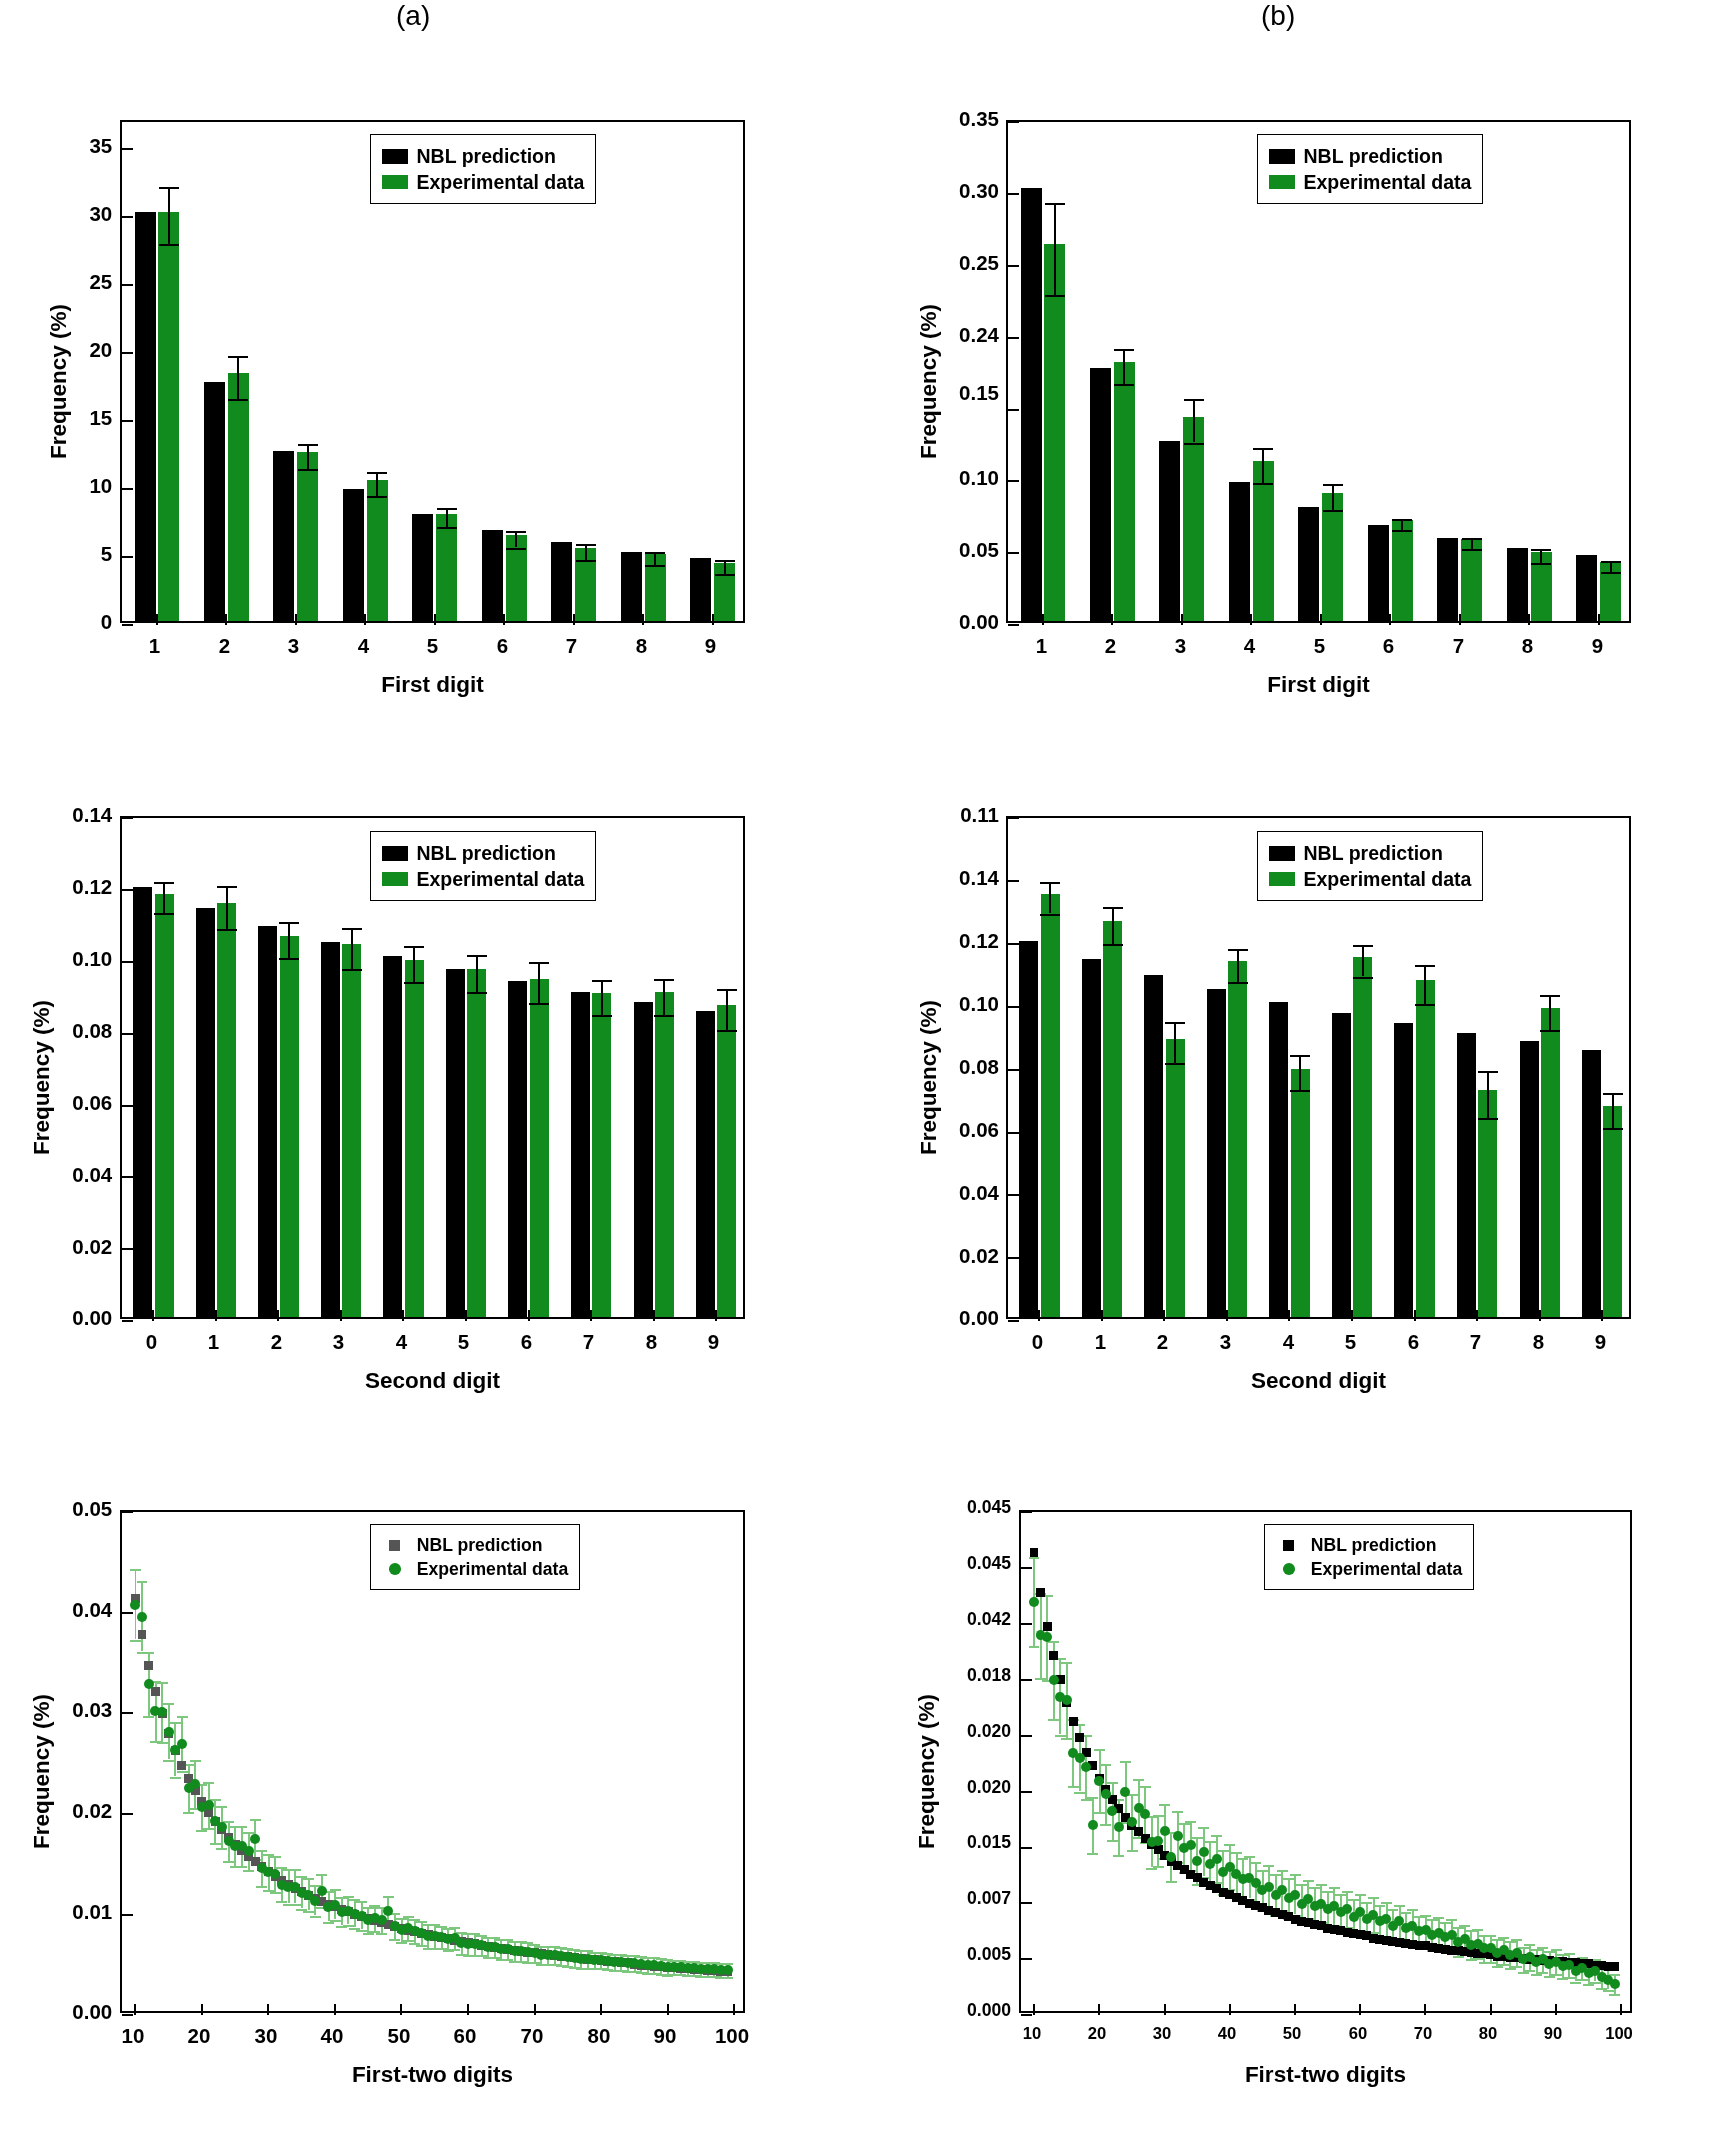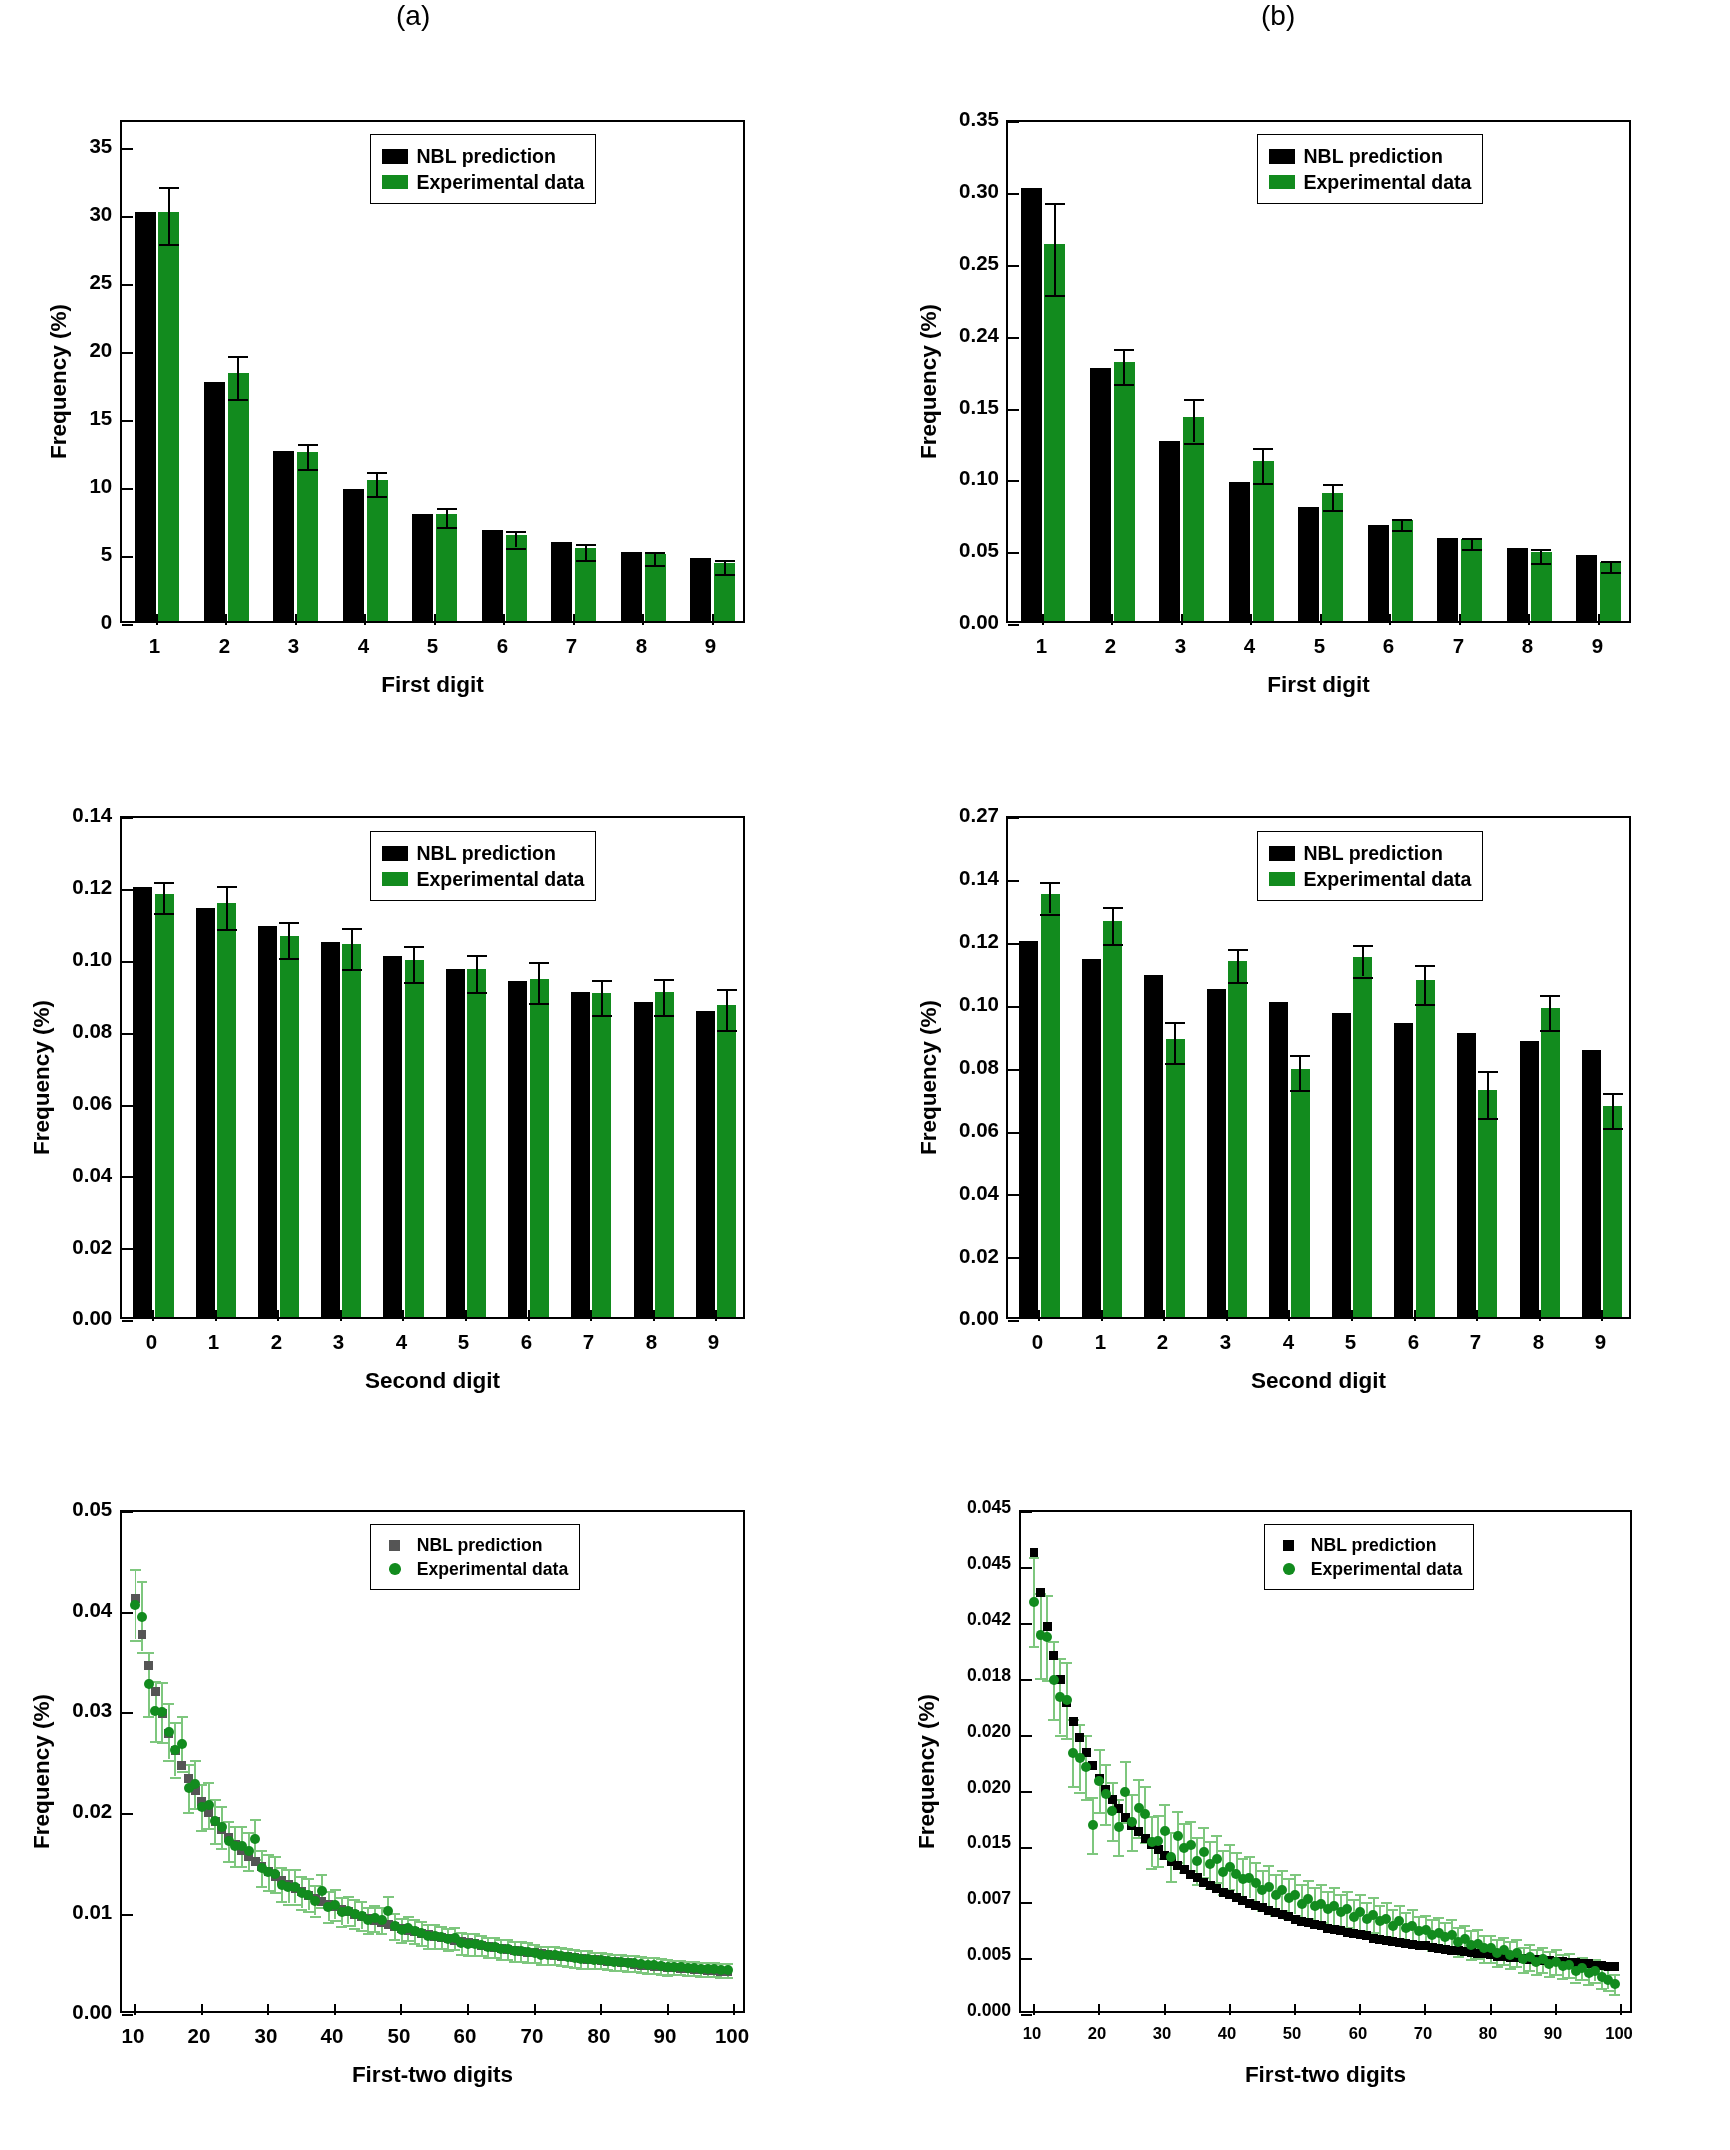--- a/index.html
+++ b/index.html
@@ -201,21 +201,21 @@
           <div class="tickmark" style="left:590px;top:492px;width:2px;height:10.7px;"></div>
           <div class="bar" style="left:568px;width:21px;height:66px;background:#000000;"></div>
           <div class="bar" style="left:592px;width:21px;height:59px;background:#128b1e;"></div>
           <div class="err" style="left:602px;top:439px;height:11.5px;"></div>
           <div class="errcap" style="left:593px;top:439px;width:19.5px;"></div>
           <div class="errcap" style="left:593px;top:450px;width:19.5px;"></div>
         </div>
         <div class="ytick" style="left: 877px; top: 610px; width: 122px;">0.00</div>
         <div class="ytick" style="left: 877px; top: 538px; width: 122px;">0.05</div>
         <div class="ytick" style="left: 877px; top: 466px; width: 122px;">0.10</div>
-        <div class="ytick" style="left: 877px; top: 395px; width: 122px;">0.15</div>
+        <div class="ytick" style="left: 877px; top: 381px; width: 122px;">0.15</div>
         <div class="ytick" style="left: 877px; top: 323px; width: 122px;">0.24</div>
         <div class="ytick" style="left: 877px; top: 251px; width: 122px;">0.25</div>
         <div class="ytick" style="left: 877px; top: 179px; width: 122px;">0.30</div>
         <div class="ytick" style="left: 877px; top: 107px; width: 122px;">0.35</div>
         <div class="ylabel" style="left:916px;top:459px;">Frequency (%)</div>
         <div class="xlabel" style="left:1006px;top:672px;width:625px;">First digit</div>
         <div class="xtick" style="left:1012px;top:634px;width:59px;">1</div>
         <div class="xtick" style="left:1081px;top:634px;width:59px;">2</div>
         <div class="xtick" style="left:1151px;top:634px;width:59px;">3</div>
         <div class="xtick" style="left:1220px;top:634px;width:59px;">4</div>
@@ -410,21 +410,21 @@
           <div class="errcap" style="left:595px;top:310px;width:19.5px;"></div>
         </div>
         <div class="ytick" style="left: 877px; top: 1306px; width: 122px;">0.00</div>
         <div class="ytick" style="left: 877px; top: 1244px; width: 122px;">0.02</div>
         <div class="ytick" style="left: 877px; top: 1181px; width: 122px;">0.04</div>
         <div class="ytick" style="left: 877px; top: 1118px; width: 122px;">0.06</div>
         <div class="ytick" style="left: 877px; top: 1055px; width: 122px;">0.08</div>
         <div class="ytick" style="left: 877px; top: 992px; width: 122px;">0.10</div>
         <div class="ytick" style="left: 877px; top: 929px; width: 122px;">0.12</div>
         <div class="ytick" style="left: 877px; top: 866px; width: 122px;">0.14</div>
-        <div class="ytick" style="left: 877px; top: 803px; width: 122px;">0.27</div>
+        <div class="ytick" style="left: 877px; top: 803px; width: 122px;">0.11</div>
         <div class="ylabel" style="left:916px;top:1155px;">Frequency (%)</div>
         <div class="xlabel" style="left:1006px;top:1368px;width:625px;">Second digit</div>
         <div class="xtick" style="left:1008px;top:1330px;width:59px;">0</div>
         <div class="xtick" style="left:1071px;top:1330px;width:59px;">1</div>
         <div class="xtick" style="left:1133px;top:1330px;width:59px;">2</div>
         <div class="xtick" style="left:1196px;top:1330px;width:59px;">3</div>
         <div class="xtick" style="left:1259px;top:1330px;width:59px;">4</div>
         <div class="xtick" style="left:1321px;top:1330px;width:59px;">5</div>
         <div class="xtick" style="left:1384px;top:1330px;width:59px;">6</div>
         <div class="xtick" style="left:1446px;top:1330px;width:59px;">7</div>

